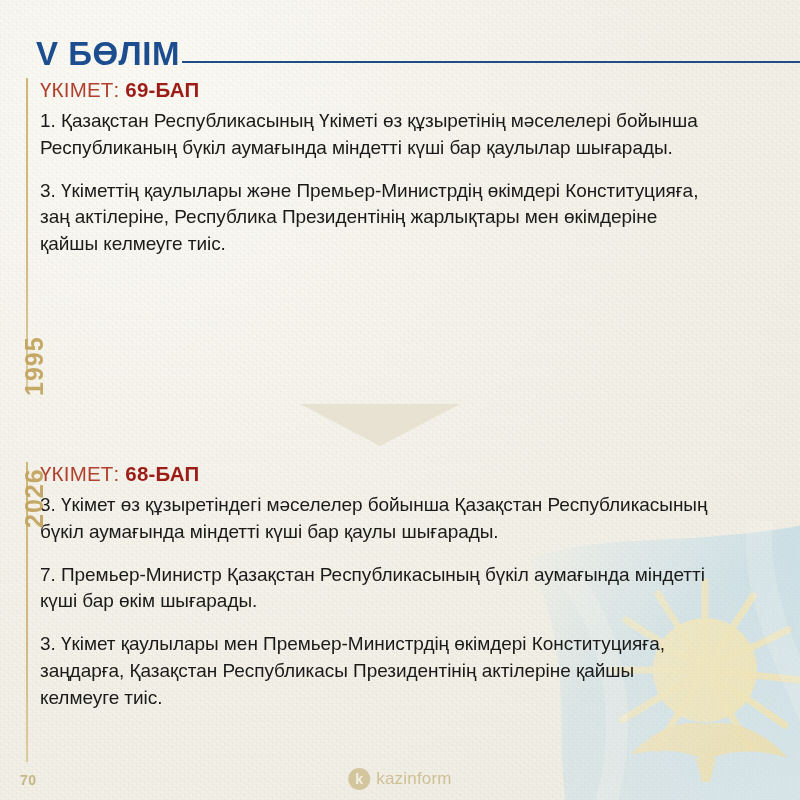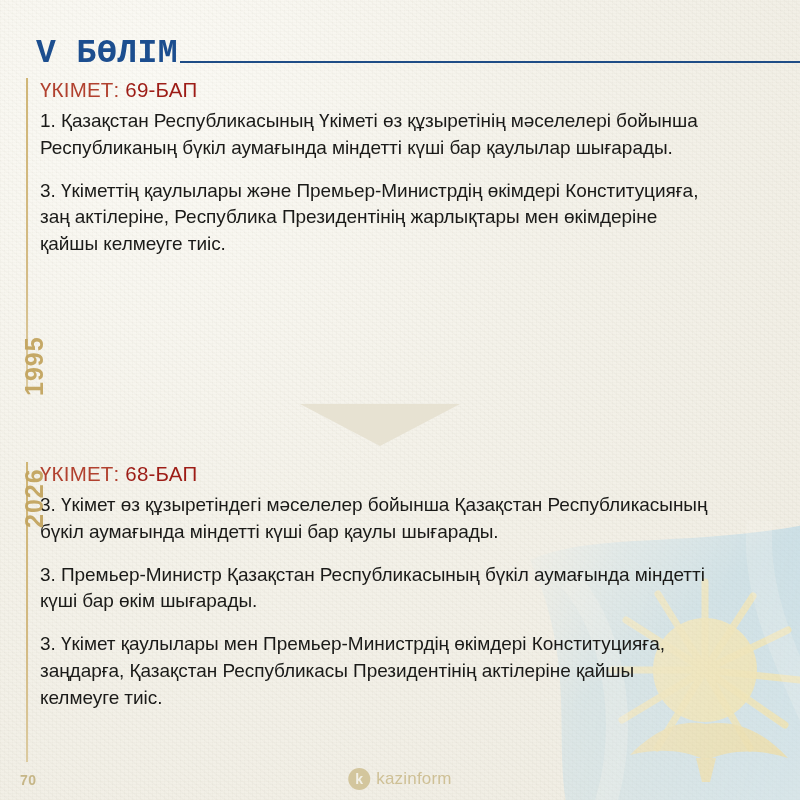--- a/index.html
+++ b/index.html
@@ -35,21 +35,21 @@
     opacity:.55;
     pointer-events:none;
   }
 
   
   #header{
     position:absolute;left:36px;top:26px;right:0;height:44px;
     display:flex;align-items:flex-end;
   }
   #section-title{
-    font-family:Liberation Mono, monospace;
+    font-family:Liberation Sans, sans-serif;
     font-weight:bold;
     font-size:33px;
     letter-spacing:.5px;
     color:#1c4e8f;
     line-height:1;
     white-space:nowrap;
   }
   #title-rule{
     flex:1 1 auto;
     height:0;
@@ -66,21 +66,21 @@
     opacity:.85;
   }
   .block-inner{padding-left:14px;}
   .art-head{
     font-size:20.5px;
     margin:0 0 6px 0;
     letter-spacing:.2px;
     line-height:1.15;
   }
   .art-head .lbl{color:#b1412f;font-weight:normal;}
-  .art-head .num{color:#9d1c16;font-weight:normal;text-align:right;}
+  .art-head .num{color:#9d1c16;font-weight:bold;text-align:right;}
   .para{
     font-size:19px;
     line-height:1.42;
     color:#1a1a18;
     margin:0 0 16px 0;
     max-width:672px;
     letter-spacing:-.05px;
   }
   .para:last-child{margin-bottom:0;margin-top:8px;}
 
@@ -201,21 +201,21 @@
 
   <div class="block" style="top:462px;width:700px;height:300px;">
     <div class="vrule"></div>
     <div class="year" style="left:-6px;top:66px;">2026</div>
     <div class="block-inner">
       <h2 class="art-head">
         <span class="lbl">ҮКІМЕТ:</span>
         <span class="num">68-БАП</span>
       </h2>
       <p class="para">3. Үкімет өз құзыретіндегі мәселелер бойынша Қазақстан Республикасының бүкіл аумағында міндетті күші бар қаулы шығарады.</p>
-      <p class="para">3. Премьер-Министр Қазақстан Республикасының бүкіл аумағында міндетті күші бар өкім шығарады.</p>
+      <p class="para">7. Премьер-Министр Қазақстан Республикасының бүкіл аумағында міндетті күші бар өкім шығарады.</p>
       <p class="para">3. Үкімет қаулылары мен Премьер-Министрдің өкімдері Конституцияға, заңдарға, Қазақстан Республикасы Президентінің актілеріне қайшы келмеуге тиіс.</p>
     </div>
   </div>
 
   <div id="page-num">70</div>
   <div id="brand">
     <div id="brand-mark">k</div>
     <div id="brand-name">kazinform</div>
   </div>
 

